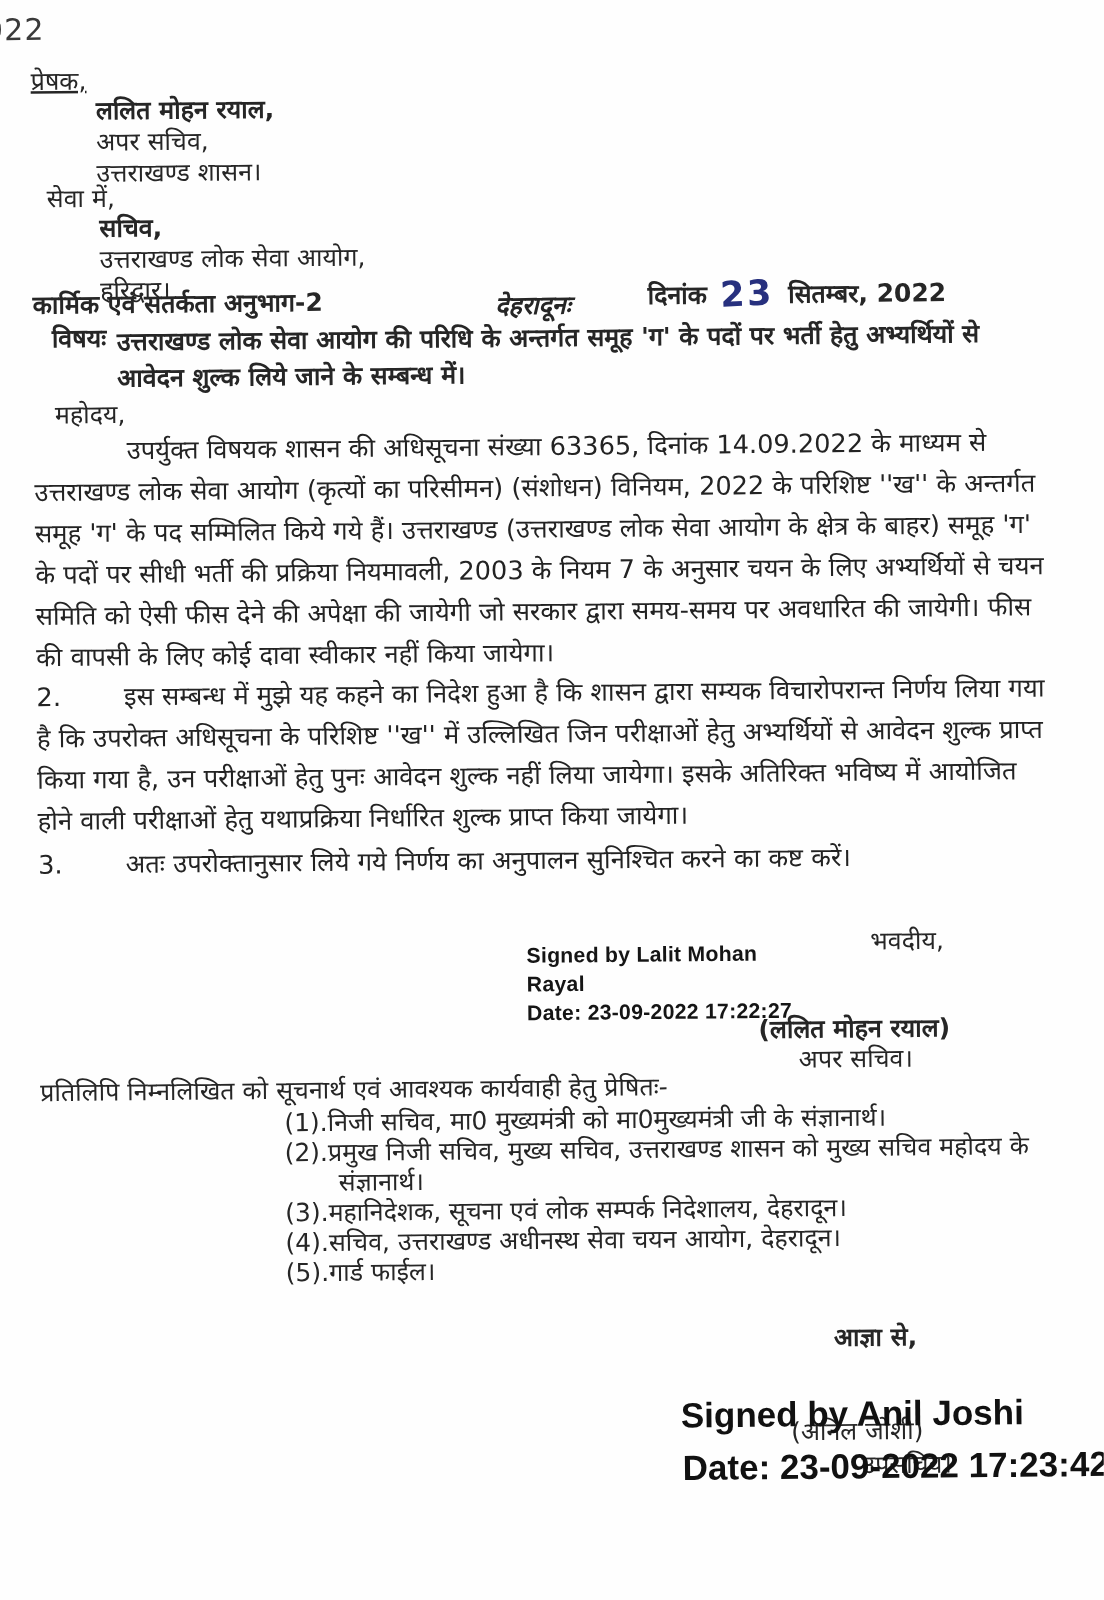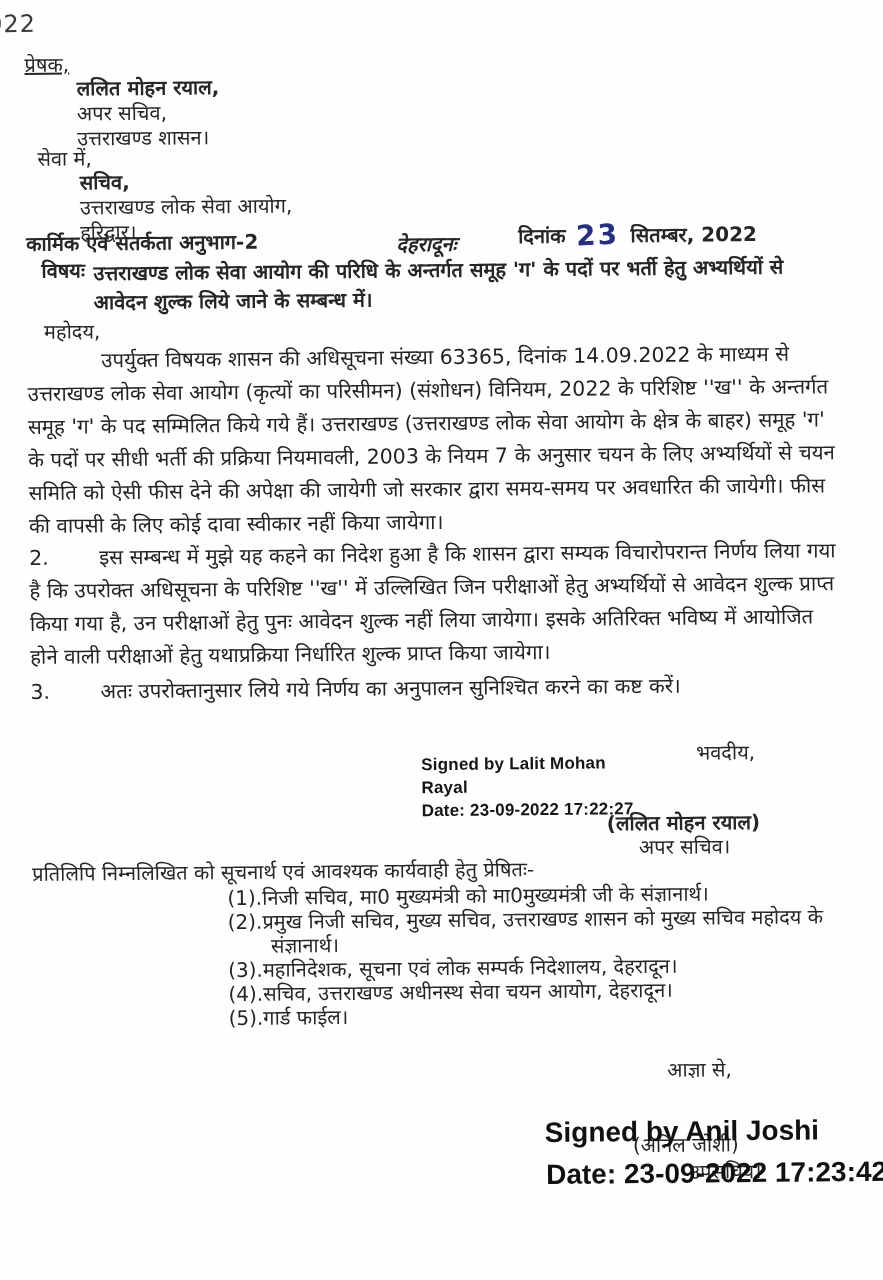--- a/index.html
+++ b/index.html
@@ -70,21 +70,21 @@
   .sig1-name { left:605px; top:814px; font-weight:700; white-space:nowrap; }
   .sig1-desig{ left:637px; top:838px;text-align:right; }
 
   .copy-heading { left:30px; top:859px; white-space:nowrap; }
   .copy-list { left:225px; top:884px; width:630px; }
   .copy-item {
     padding-left:43px; text-indent:-43px;
     font-size:20px; line-height:24px; color:#262626;
   }
 
-  .by-order { left:663px; top:1061px; }
+  .by-order { left:663px; top:1061px;font-weight:bold; }
 
   .sig2-name  { left:628px; top:1136px; z-index:1; white-space:nowrap; }
   .sig2-desig { left:684px; top:1163px; z-index:1; }
   .stamp2-line1 {
     left:540px; top:1118px; z-index:2;
     font-family:"Liberation Sans", sans-serif; font-weight:700;
     font-size:28px; color:#111111; white-space:nowrap;
   }
   .stamp2-line2 {
     left:541px; top:1160px; z-index:2;

